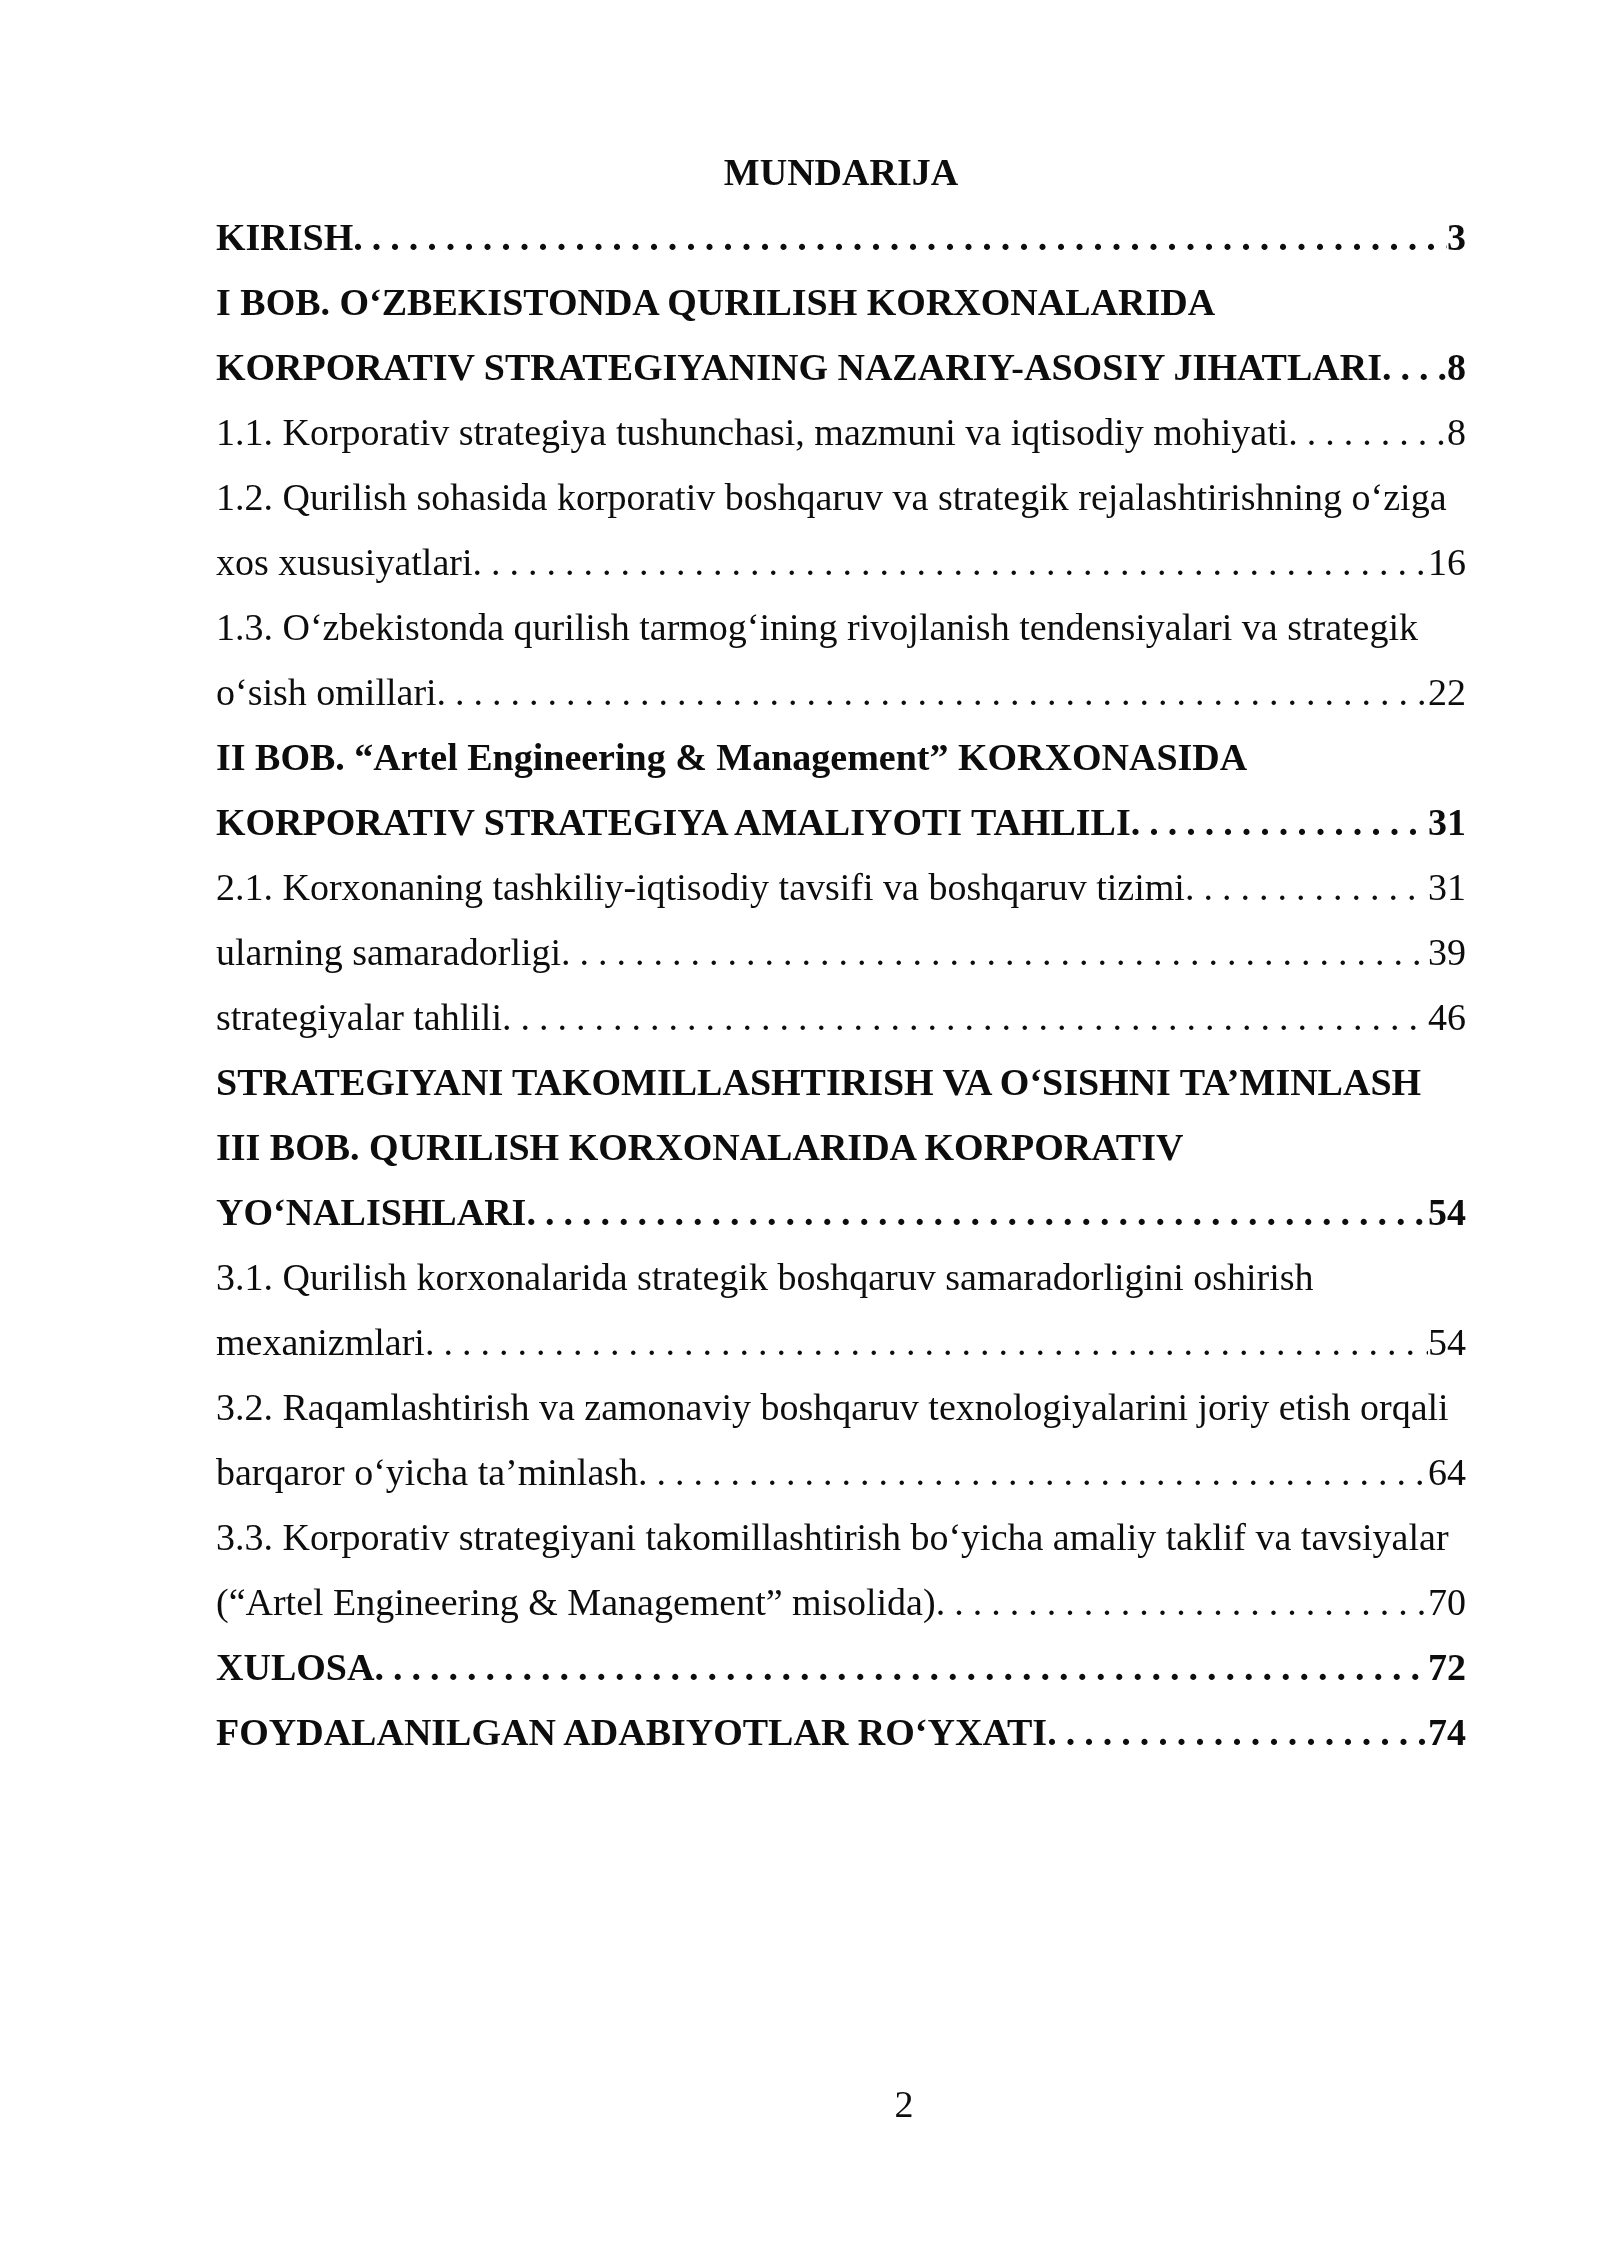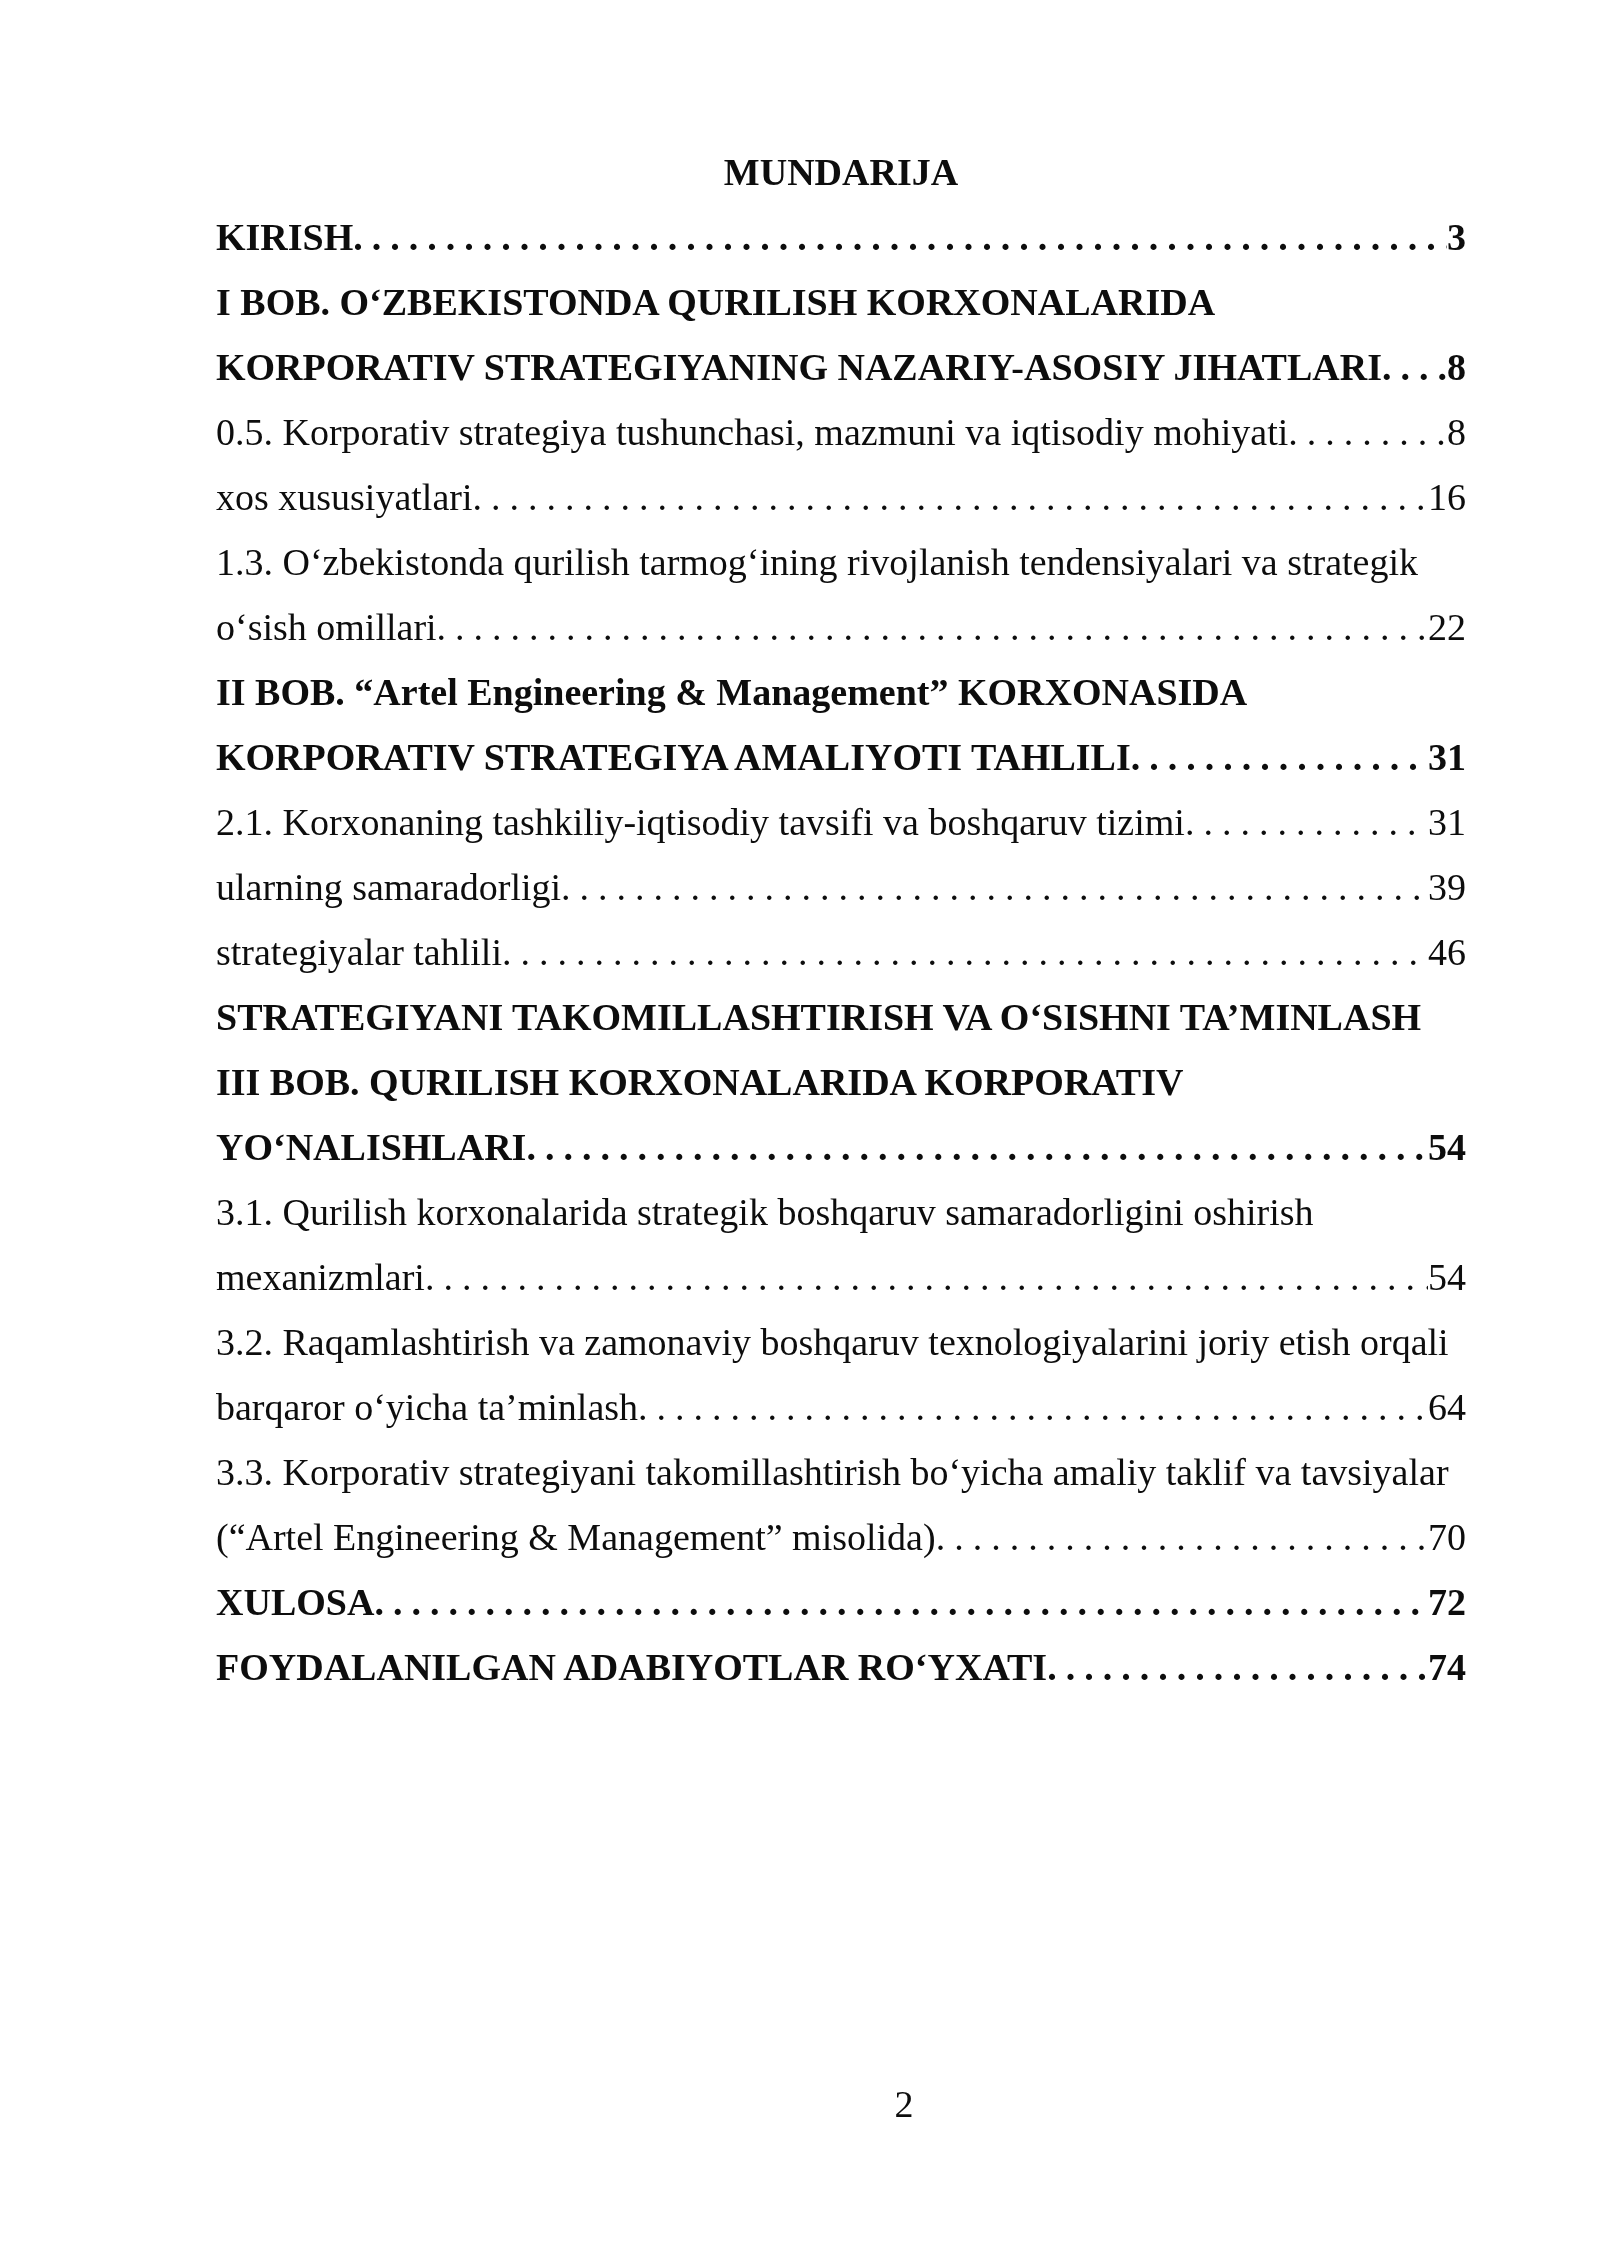--- a/index.html
+++ b/index.html
@@ -65,23 +65,28 @@
     <span class="t">I BOB. O‘ZBEKISTONDA QURILISH KORXONALARIDA</span>
     
     
   </div>
       <div class="line bold">
     <span class="t">KORPORATIV STRATEGIYANING NAZARIY-ASOSIY JIHATLARI</span>
     <span class="leader">..............................................................................................................</span>
     <span class="p">8</span>
   </div>
       <div class="line">
-    <span class="t">0.5. Korporativ strategiya tushunchasi, mazmuni va iqtisodiy mohiyati</span>
+    <span class="t">1.1. Korporativ strategiya tushunchasi, mazmuni va iqtisodiy mohiyati</span>
     <span class="leader">..............................................................................................................</span>
     <span class="p">8</span>
+  </div>
+      <div class="line">
+    <span class="t">1.2. Qurilish sohasida korporativ boshqaruv va strategik rejalashtirishning o‘ziga</span>
+    
+    
   </div>
       <div class="line">
     <span class="t">xos xususiyatlari</span>
     <span class="leader">..............................................................................................................</span>
     <span class="p">16</span>
   </div>
       <div class="line">
     <span class="t">1.3. O‘zbekistonda qurilish tarmog‘ining rivojlanish tendensiyalari va strategik</span>
     
     

